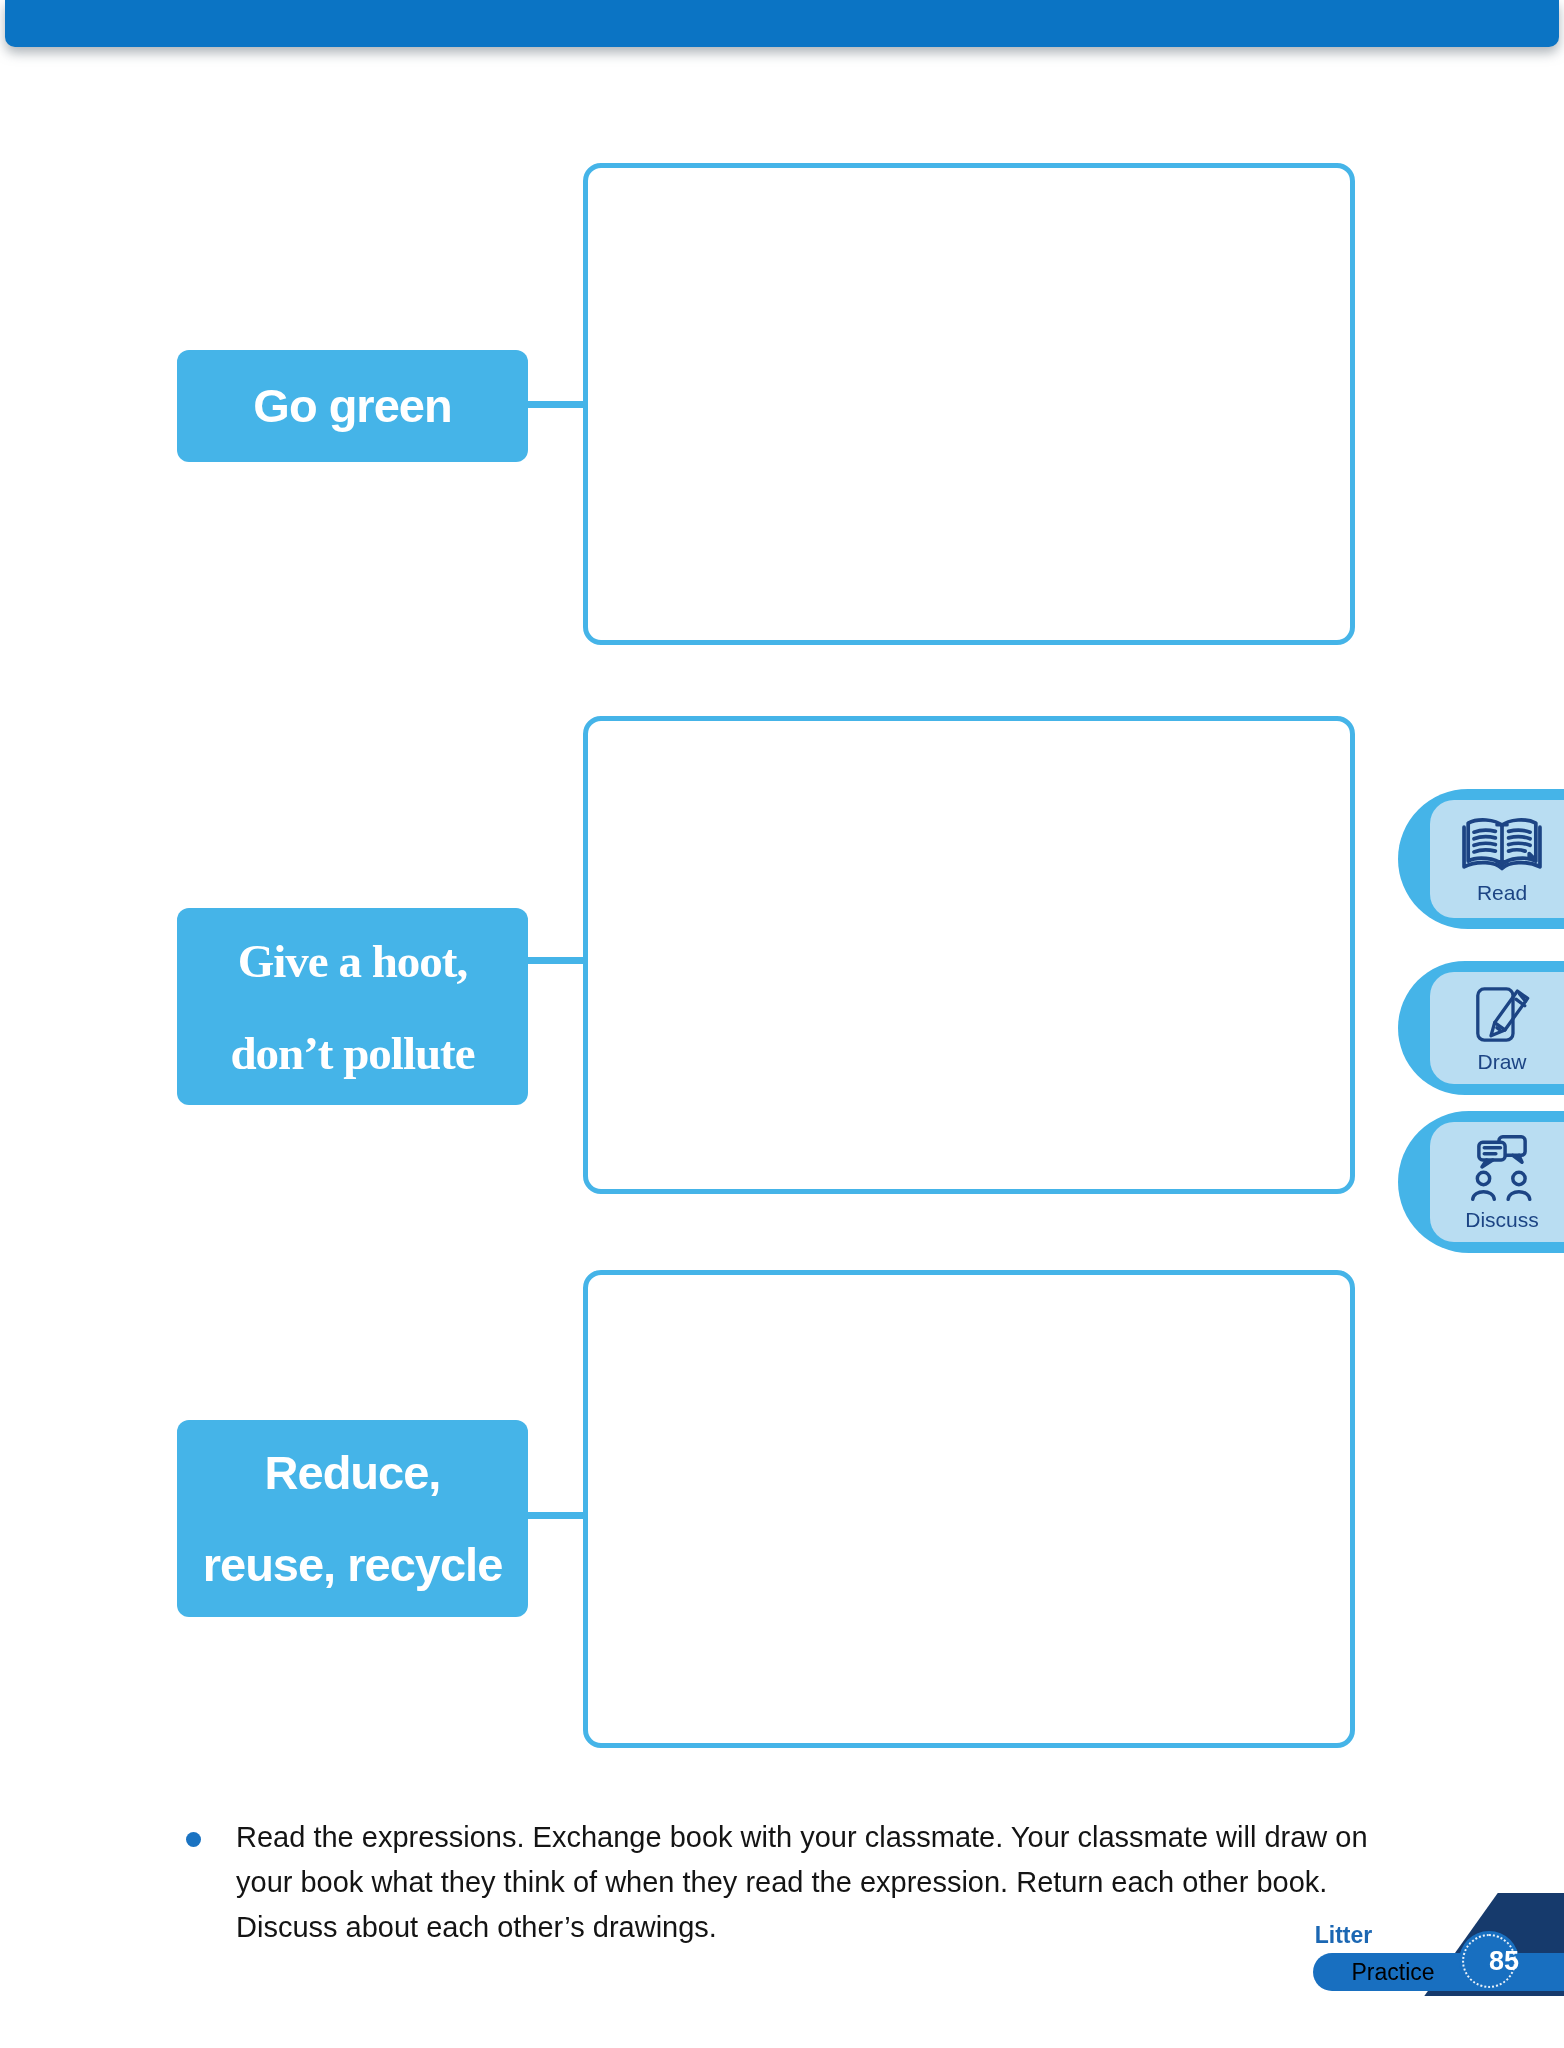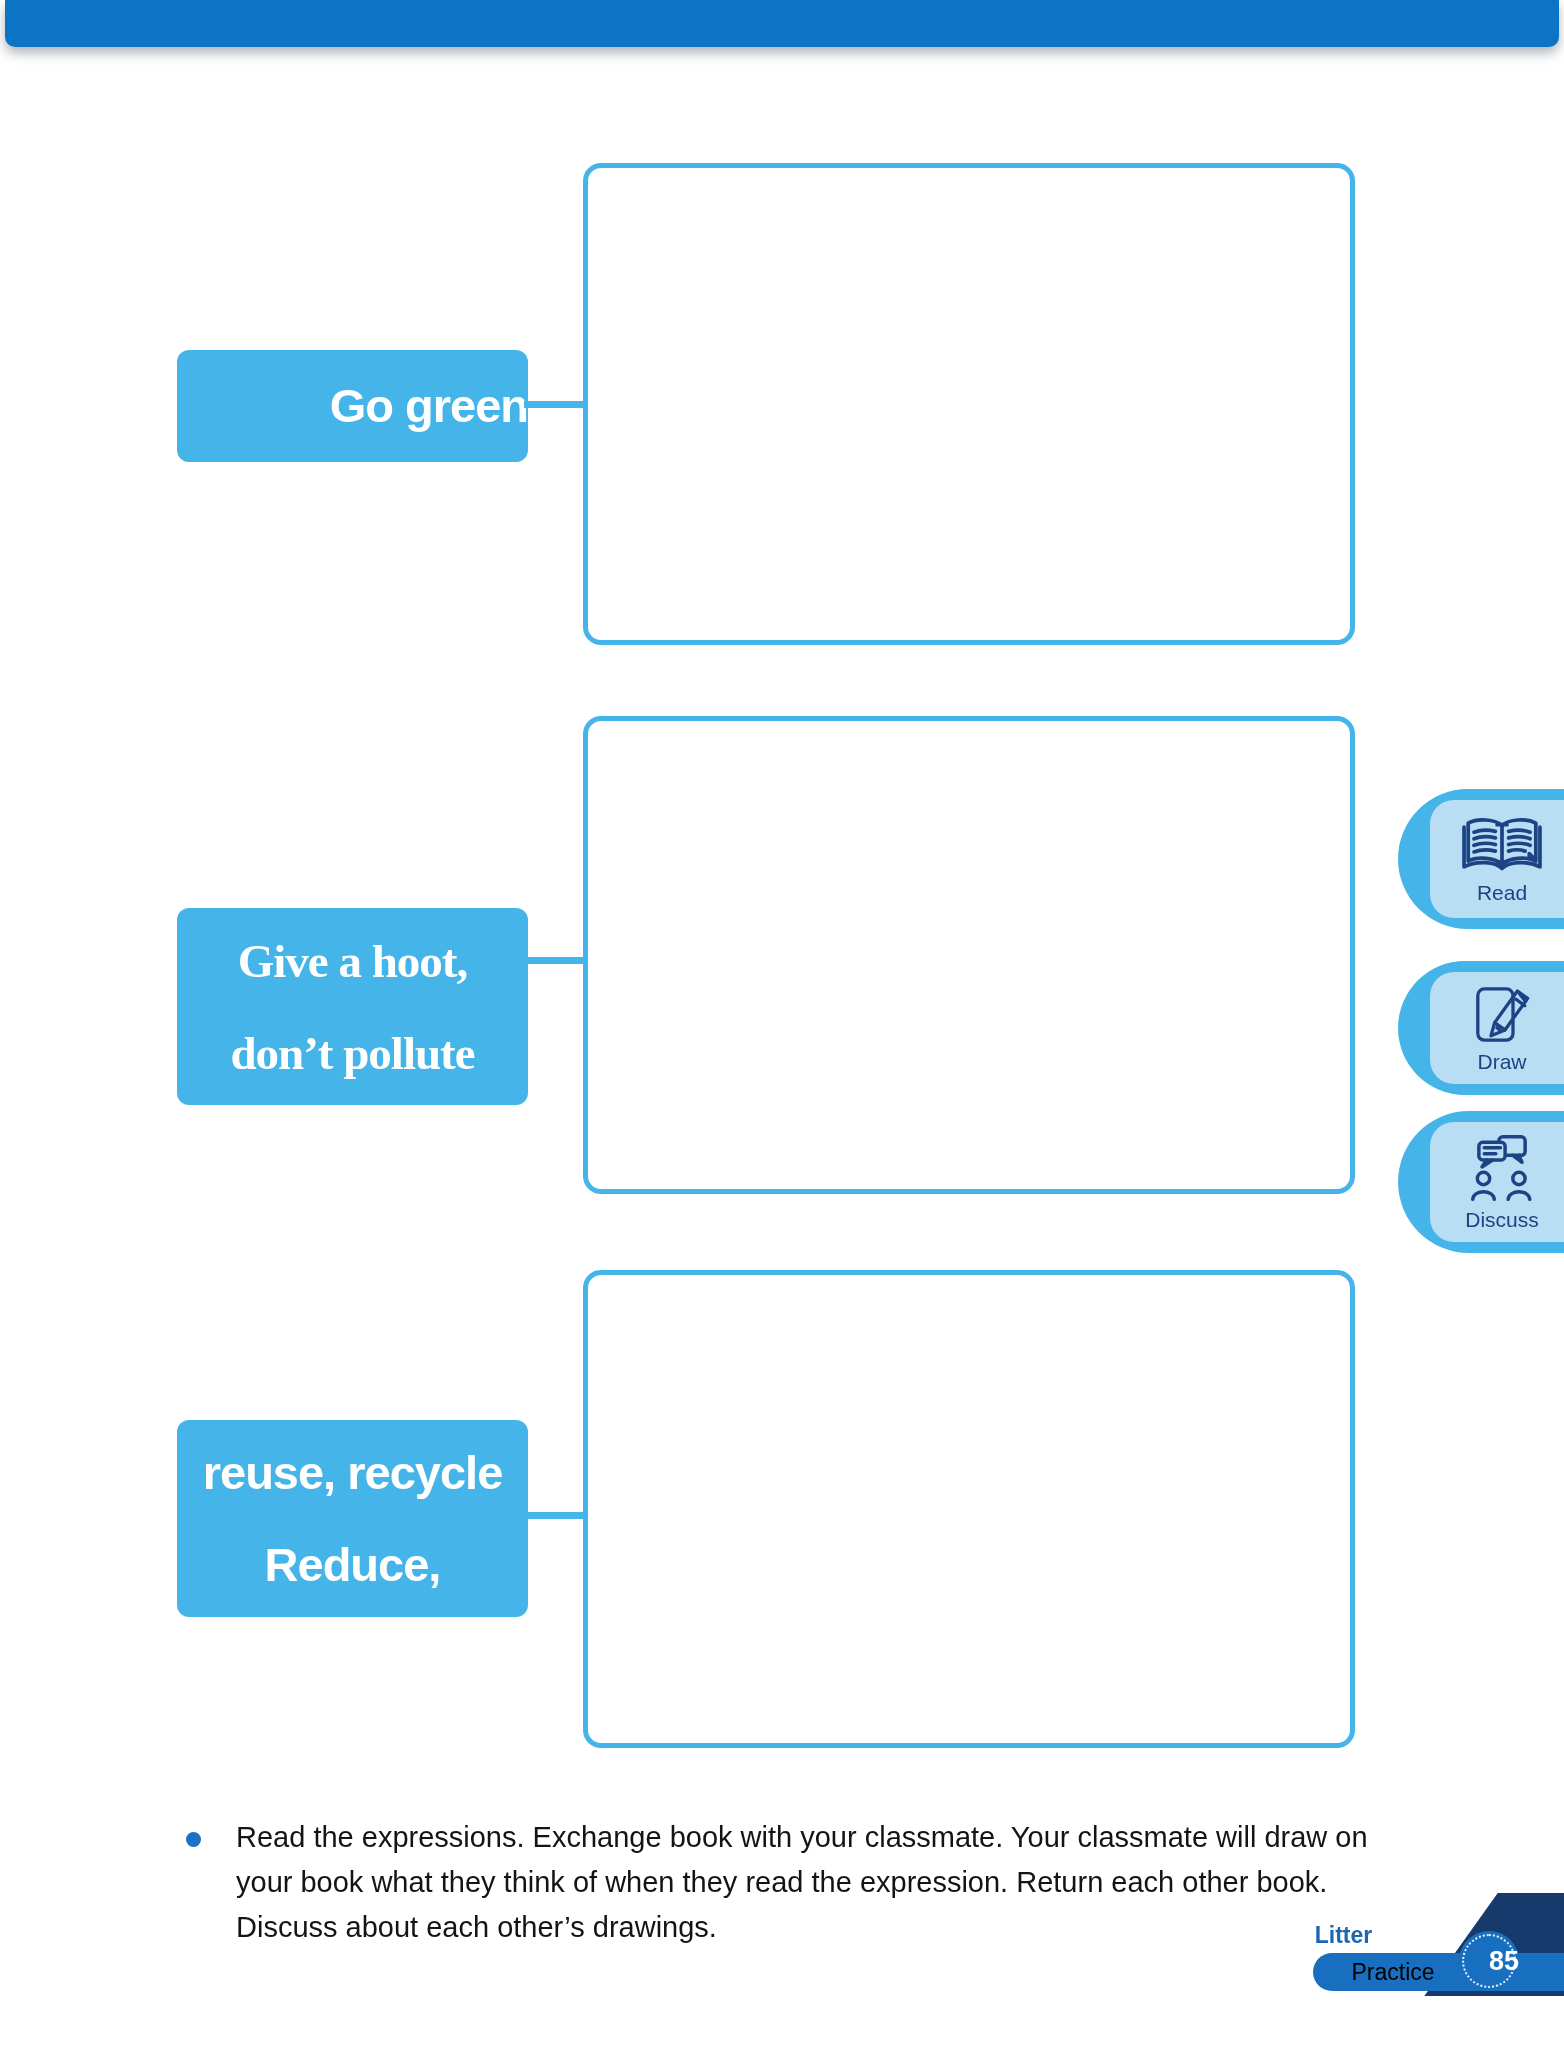--- a/index.html
+++ b/index.html
@@ -35,21 +35,21 @@
   .box2{top:716px;}
   .box3{top:1270px;}
   
   .tag{
     position:absolute;left:177px;width:351px;
     background:var(--accent,#45b4e8);border-radius:12px;
     display:flex;flex-direction:column;justify-content:center;align-items:center;
     color:#ffffff;font-weight:700;font-size:47px;letter-spacing:-1px;
   }
   .tag-line{display:block;line-height:92px;white-space:nowrap;}
-  .tag1{top:350px;height:112px;align-items:flex-end;}
+  .tag1{top:350px;height:112px;}
   .tag1 .tag-line{line-height:112px;}
   .tag2{top:908px;height:197px;font-family:Liberation Serif, serif;}
   .tag3{top:1420px;height:197px;}
   .connector{
     position:absolute;height:7px;background:var(--accent,#45b4e8);
   }
   .conn1{left:524px;top:401px;width:62px;}
   .conn2{left:525px;top:957px;width:62px;}
   .conn3{left:527px;top:1512px;width:60px;}
   
@@ -123,22 +123,22 @@
   <div class="drawbox box1"></div>
 
   <div class="tag tag2">
     <span class="tag-line">Give a hoot,</span>
     <span class="tag-line">don’t pollute</span>
   </div>
   <div class="connector conn2"></div>
   <div class="drawbox box2"></div>
 
   <div class="tag tag3">
+    <span class="tag-line">Reduce,</span>
     <span class="tag-line">reuse, recycle</span>
-    <span class="tag-line">Reduce,</span>
   </div>
   <div class="connector conn3"></div>
   <div class="drawbox box3"></div>
 
   <div class="badge badge-read">
     <div class="badge-panel">
       <svg width="104" height="66" viewBox="0 0 104 80" fill="none" stroke="#1c4484" stroke-width="4.5" stroke-linecap="round" stroke-linejoin="round">
         <path d="M6 16 L6 64 C22 56 44 58 52 66 C60 58 82 56 98 64 L98 16"></path>
         <path d="M52 14 C44 6 22 5 11 11 L11 57 C22 51 44 53 52 61 C60 53 82 51 93 57 L93 11 C82 5 60 6 52 14 Z"></path>
         <path d="M52 14 L52 61"></path>

